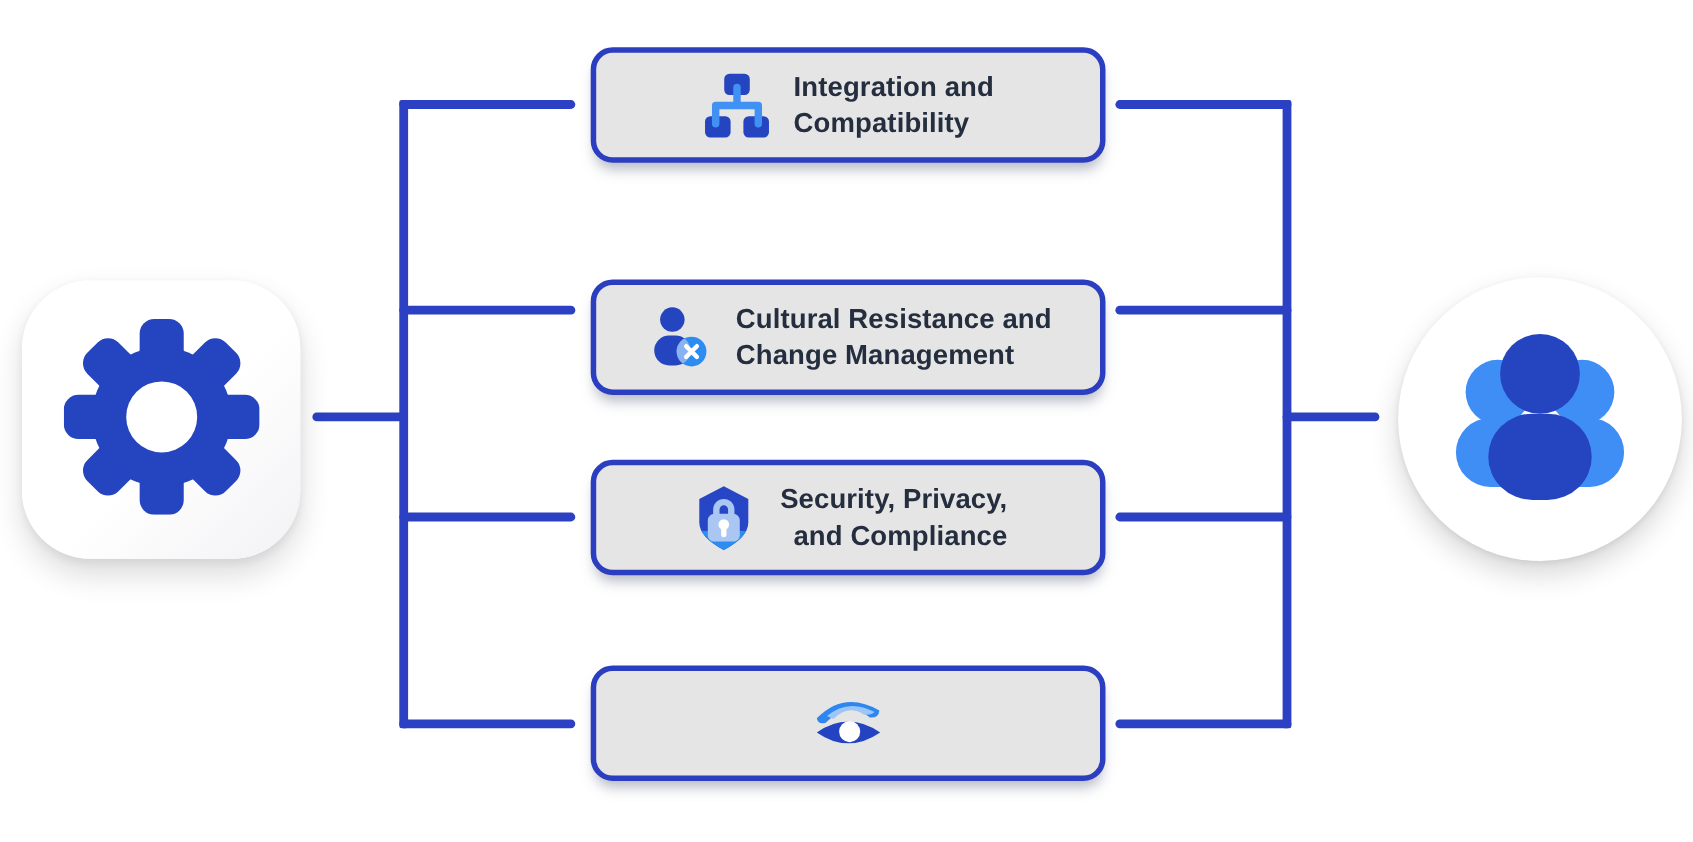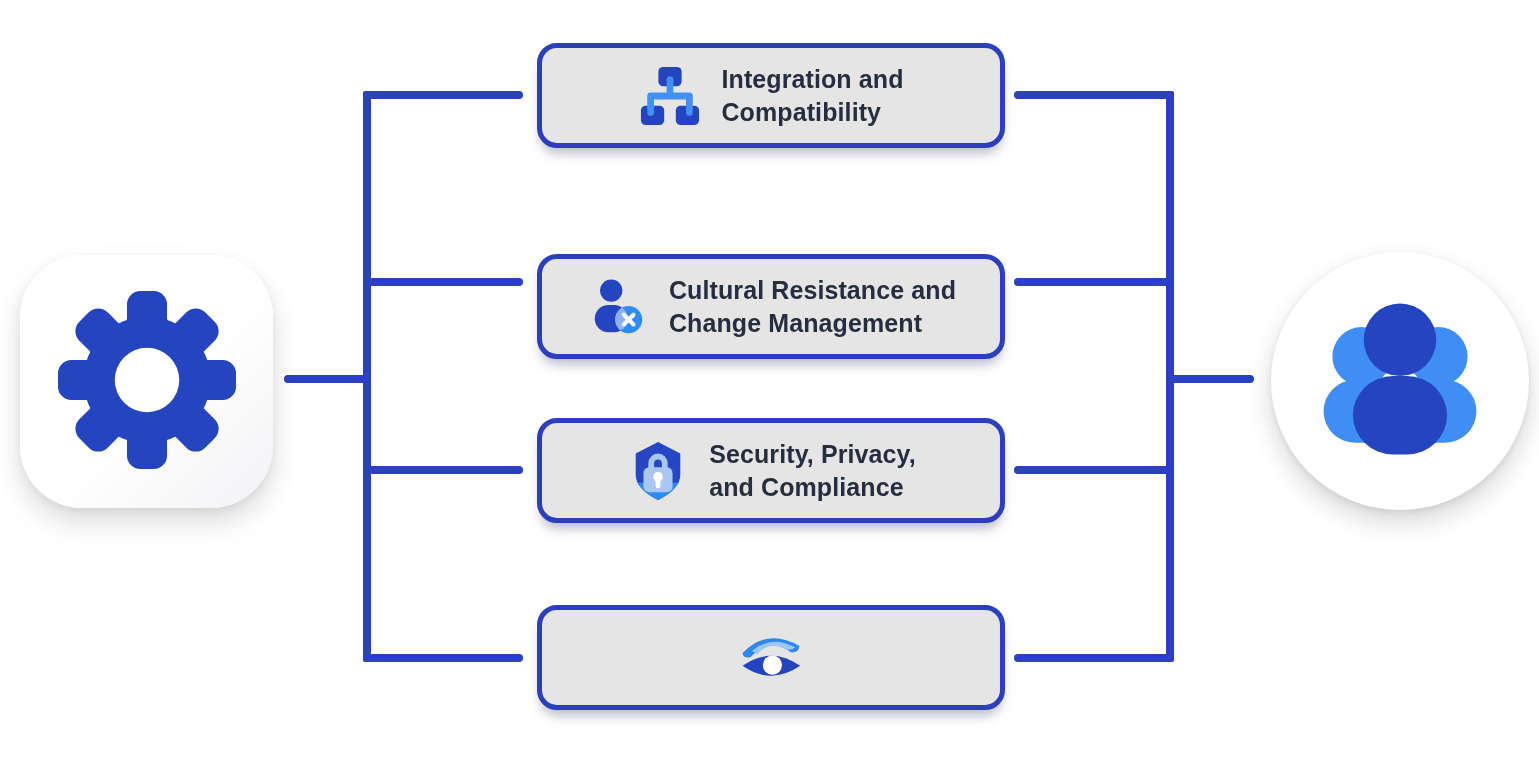--- a/index.html
+++ b/index.html
@@ -107,21 +107,21 @@
         <rect x="8" y="30" width="34" height="28" rx="14" fill="#2444c0"></rect>
         <circle cx="43" cy="45" r="14" fill="#2e8cf0"></circle>
         <circle cx="43" cy="45" r="14" fill="#8ab1f2" clip-path="url(#px-body-clip)"></circle>
         <path d="M38 40 L48 50 M48 40 L38 50" stroke="#ffffff" stroke-width="4.2" stroke-linecap="round"></path>
       </svg>
     </span>
     <span class="node-label">Cultural Resistance and
 Change Management</span>
   </div>
 
-  <div class="node" style="top:418px;">
+  <div class="node" style="top:418px;text-align:right;">
     <span class="node-icon">
       <svg width="62" height="62" viewBox="0 0 64 64">
         <defs>
           <clipPath id="shield-clip">
             <path d="M32 2 L55 14 V36 Q55 50 32 62 Q9 50 9 36 V14 Z"></path>
           </clipPath>
         </defs>
         <path d="M32 2 L55 14 V36 Q55 50 32 62 Q9 50 9 36 V14 Z" fill="#2646c6"></path>
         <rect x="9" y="44" width="46" height="20" fill="#2e8cf0" clip-path="url(#shield-clip)"></rect>
         <path d="M25 31 V24 a7 7 0 0 1 14 0 V31" fill="none" stroke="#a9c7f2" stroke-width="6" stroke-linecap="round"></path>

